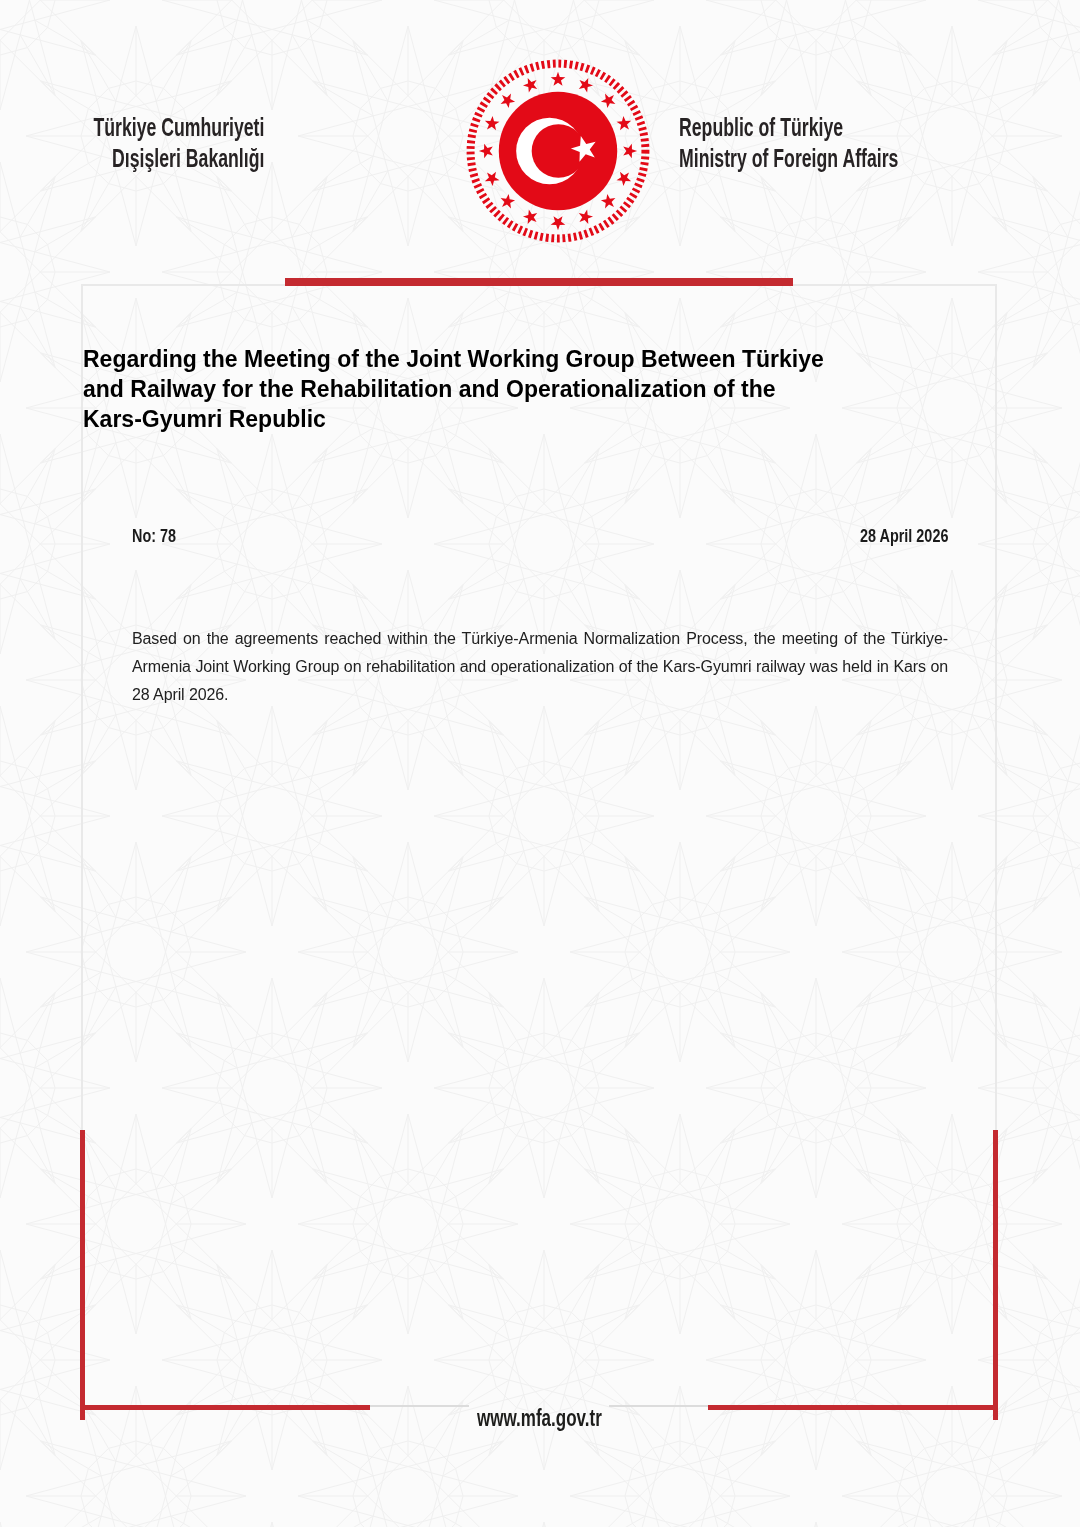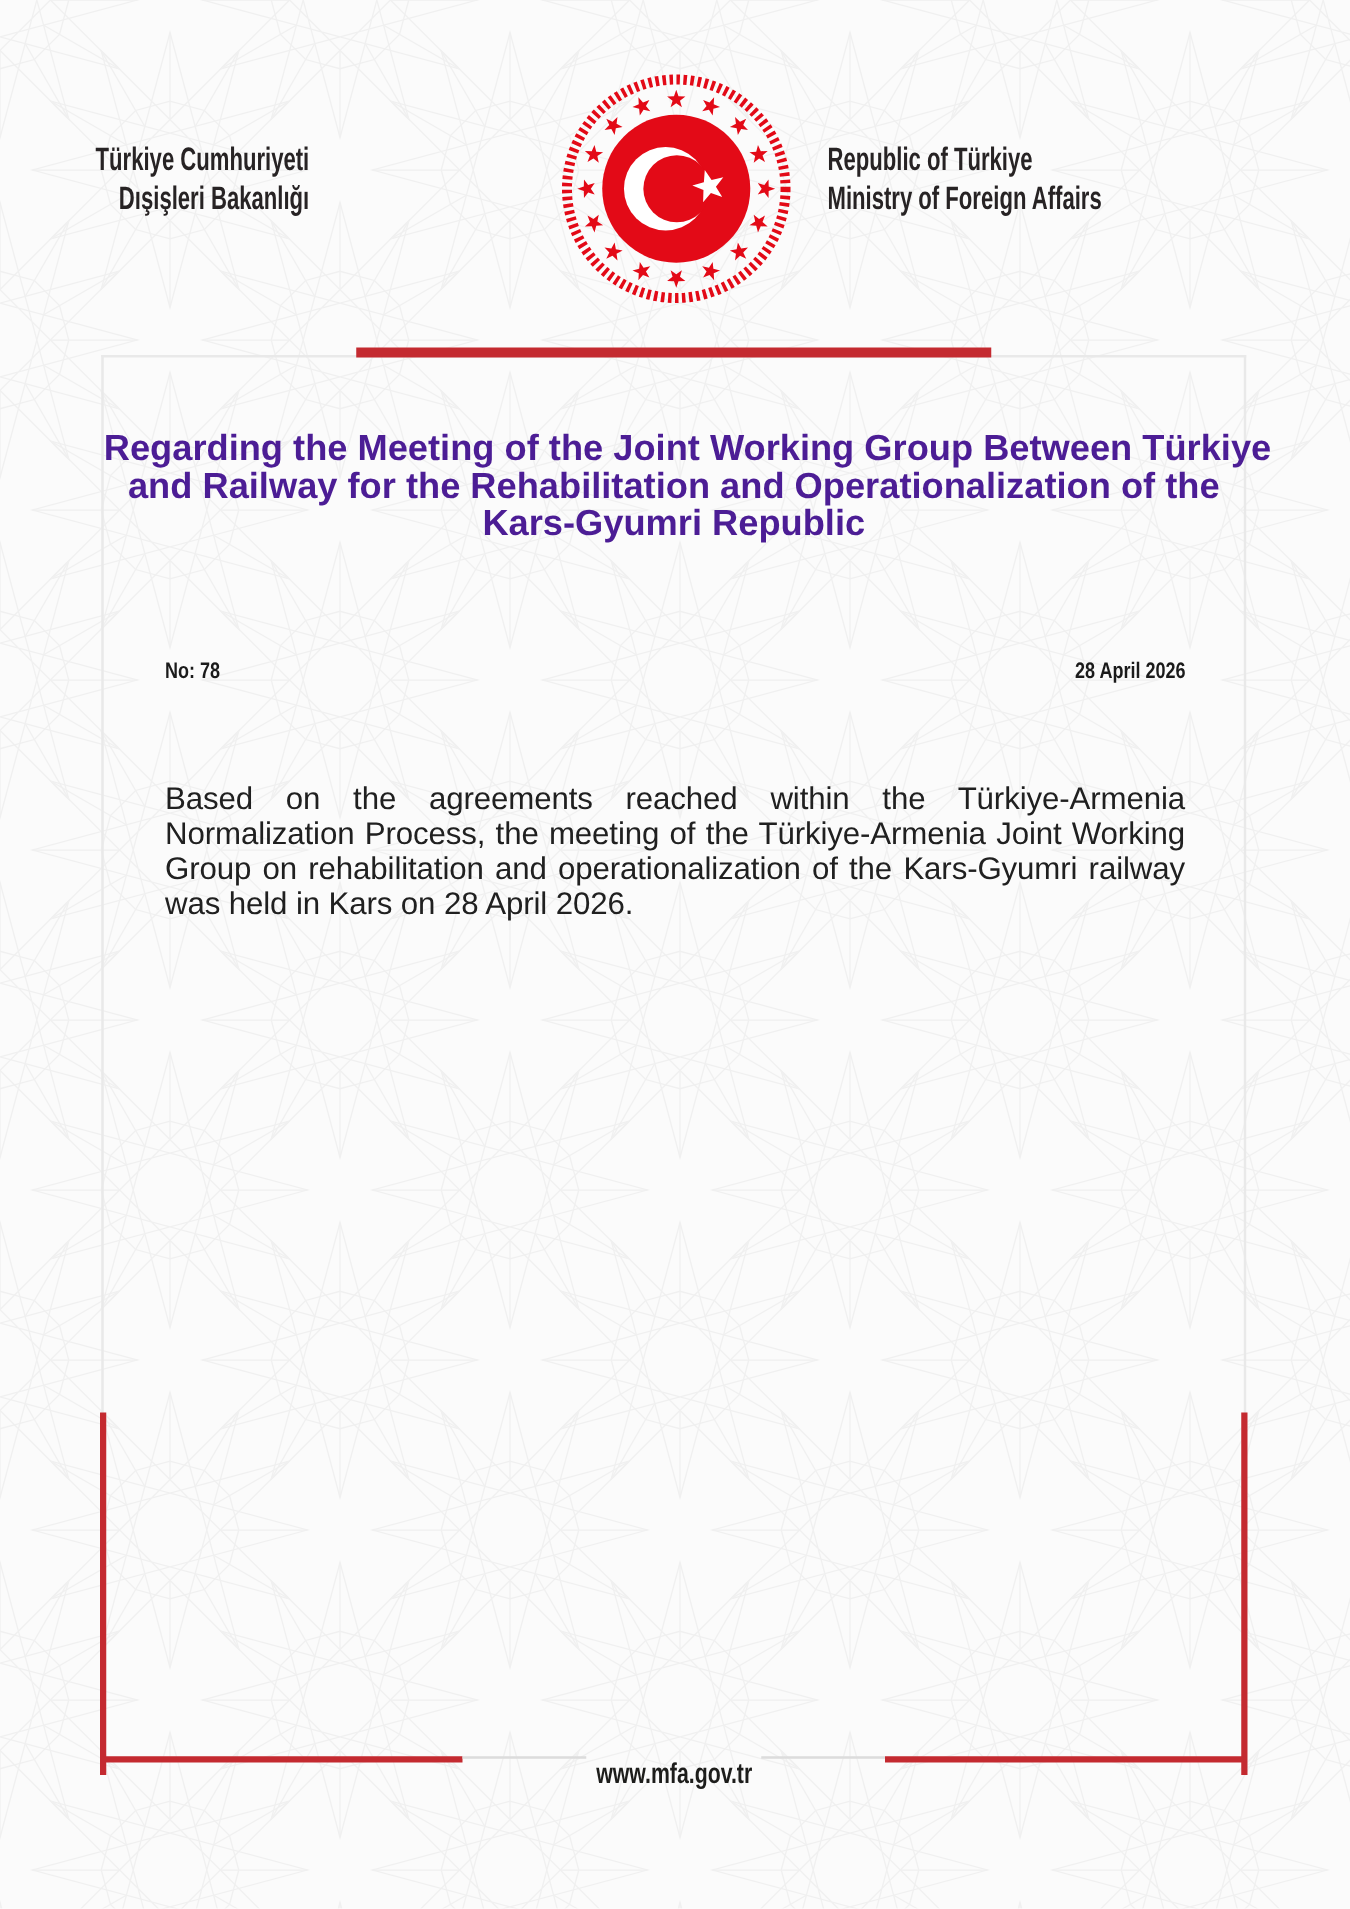--- a/index.html
+++ b/index.html
@@ -5,48 +5,48 @@
   * { margin:0; padding:0; box-sizing:border-box; }
   html,body { background:#ffffff; }
   .page {
     position:relative; width:1080px; height:1527px; overflow:hidden;
     background:#fbfbfb; color:#1d1d1b;
     font-family:"Liberation Sans", sans-serif;
   }
   .bg { position:absolute; left:0; top:0; z-index:0; }
 
   
-  .letterhead { position:absolute; left:0; top:0; width:916px; height:260px; z-index:2; }
+  .letterhead { position:absolute; left:17px; top:0; width:916px; height:260px; z-index:2; }
   .emblem { position:absolute; left:447px; top:57px; width:188px; height:188px; }
   .hdr-block { position:absolute; top:112px; font-size:26px; line-height:31px;
                font-weight:bold; color:#272324; white-space:nowrap; }
   .hdr-left  { right:669px; text-align:right; transform:scaleX(0.68); transform-origin:right center; }
   .hdr-right { left:662px;  text-align:left;  transform:scaleX(0.68); transform-origin:left center; }
 
   
   .frame {
     position:absolute; left:81px; top:284px; width:916px; height:1134px; z-index:1;
     border:2px solid #e9e9e9; border-bottom:none;
   }
   .bar-top { position:absolute; left:50%; top:-8px; transform:translateX(-50%);
              width:508px; height:8px; background:#c42a30; }
   .red-side { position:absolute; bottom:-2px; width:5px; height:290px; background:#c42a30; }
   .red-side.left  { left:-3px; }
   .red-side.right { right:-3px; }
 
-  .doc-title { margin-top:58px; text-align:center; font-size:29px; line-height:30px;
-               font-weight:bold; color:#4c1d95; }
+  .doc-title { margin-top:58px; font-size:23px; line-height:30px;
+               font-weight:bold; color:#000000; }
   .doc-title div { white-space:nowrap; }
 
   .meta { margin:87px 47px 0 49px; display:flex; justify-content:space-between;
           font-size:18px; line-height:30px; font-weight:bold; color:#1b1b1b; }
   .meta .no   { transform:scaleX(0.8); transform-origin:left center;  white-space:nowrap; }
   .meta .date { transform:scaleX(0.8); transform-origin:right center; white-space:nowrap; }
 
-  .body-par { margin:74px 47px 0 49px; font-size:25px; line-height:28px;
+  .body-par { margin:74px 47px 0 49px; font-size:16px; line-height:28px;
               text-align:justify; color:#202020; letter-spacing:-0.1px; }
   .body-par + .body-par { margin-top:30px; }
 
   
   .bottom-row { position:absolute; left:-2px; right:-2px; bottom:-13px; height:26px;
                 display:flex; }
   .seg-red  { width:289px; height:5px; background:#c42a30; }
   .seg-gray { flex:1; height:2px; background:#dcdcdc; }
   .site { margin:0 -14px; padding:0; font-size:23px; font-weight:bold; color:#1d1d1b;
           transform:scaleX(0.74); transform-origin:center center; white-space:nowrap; }

